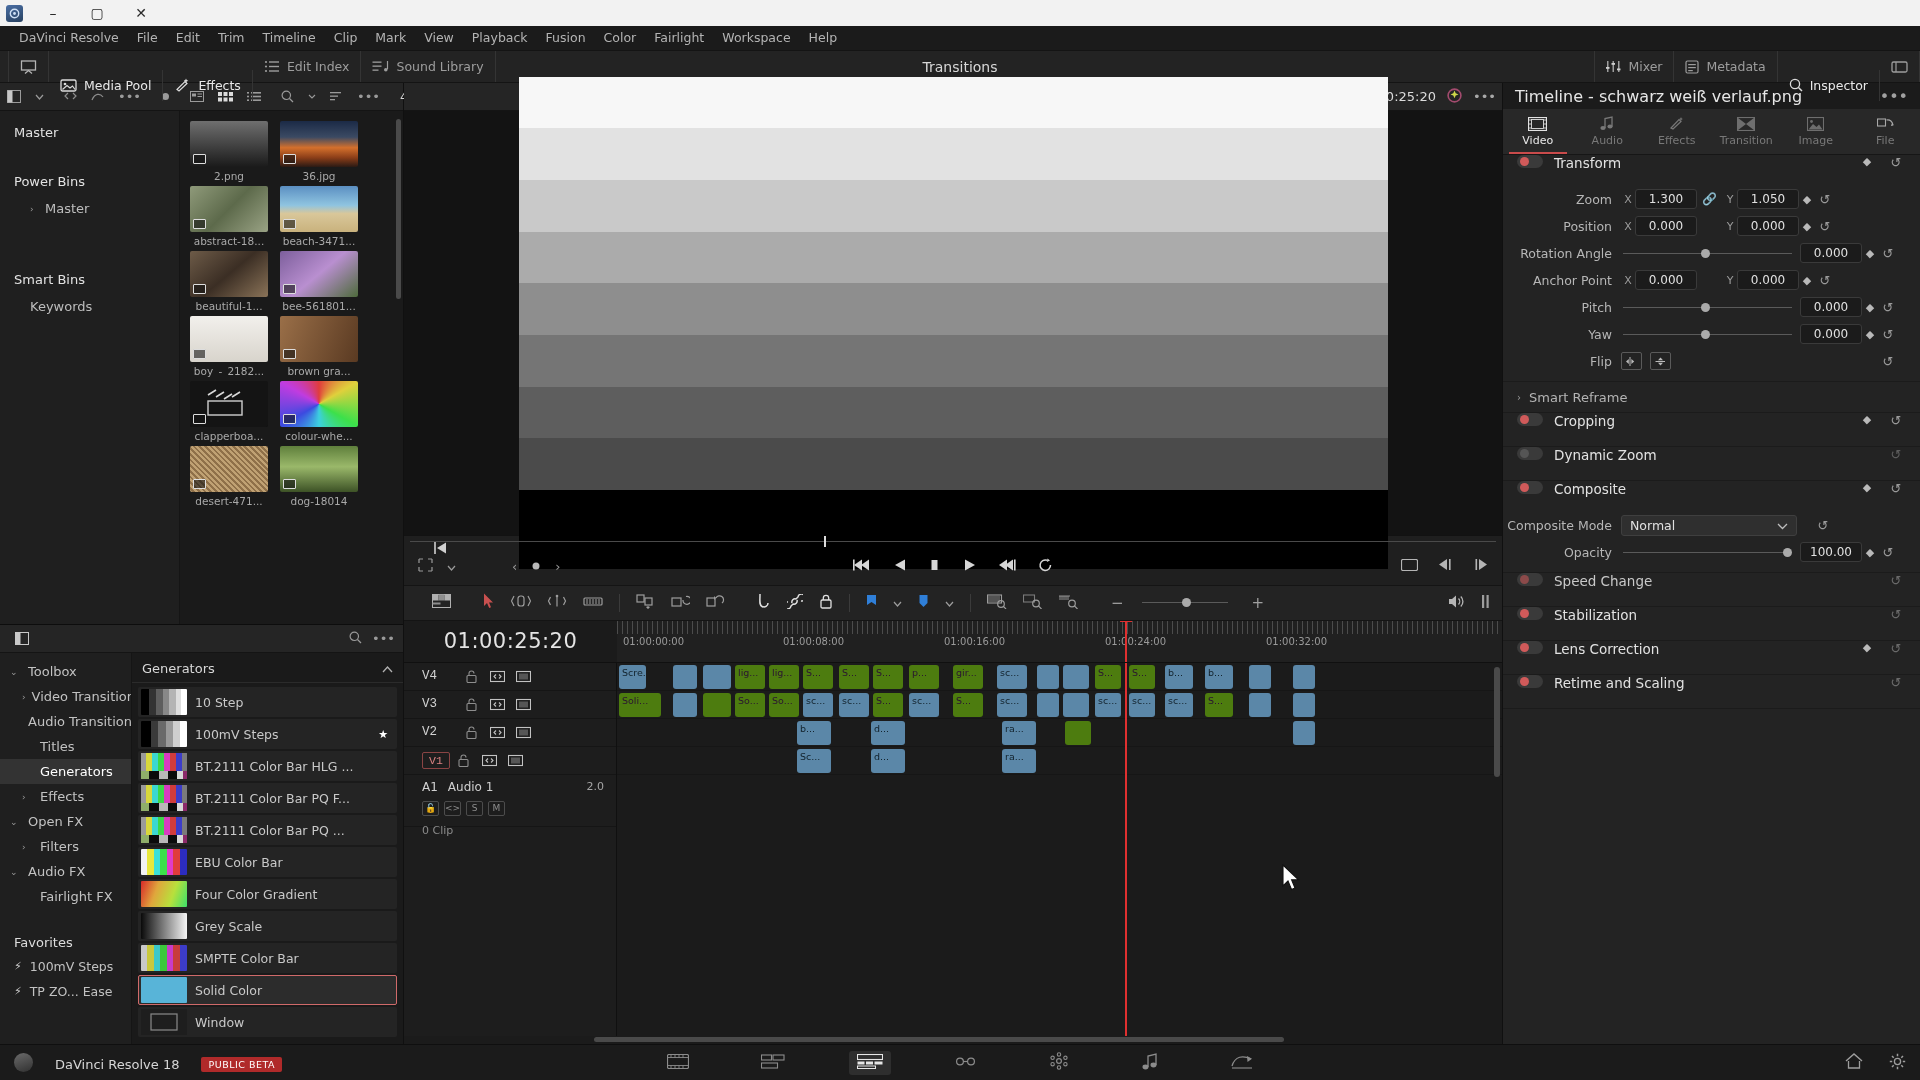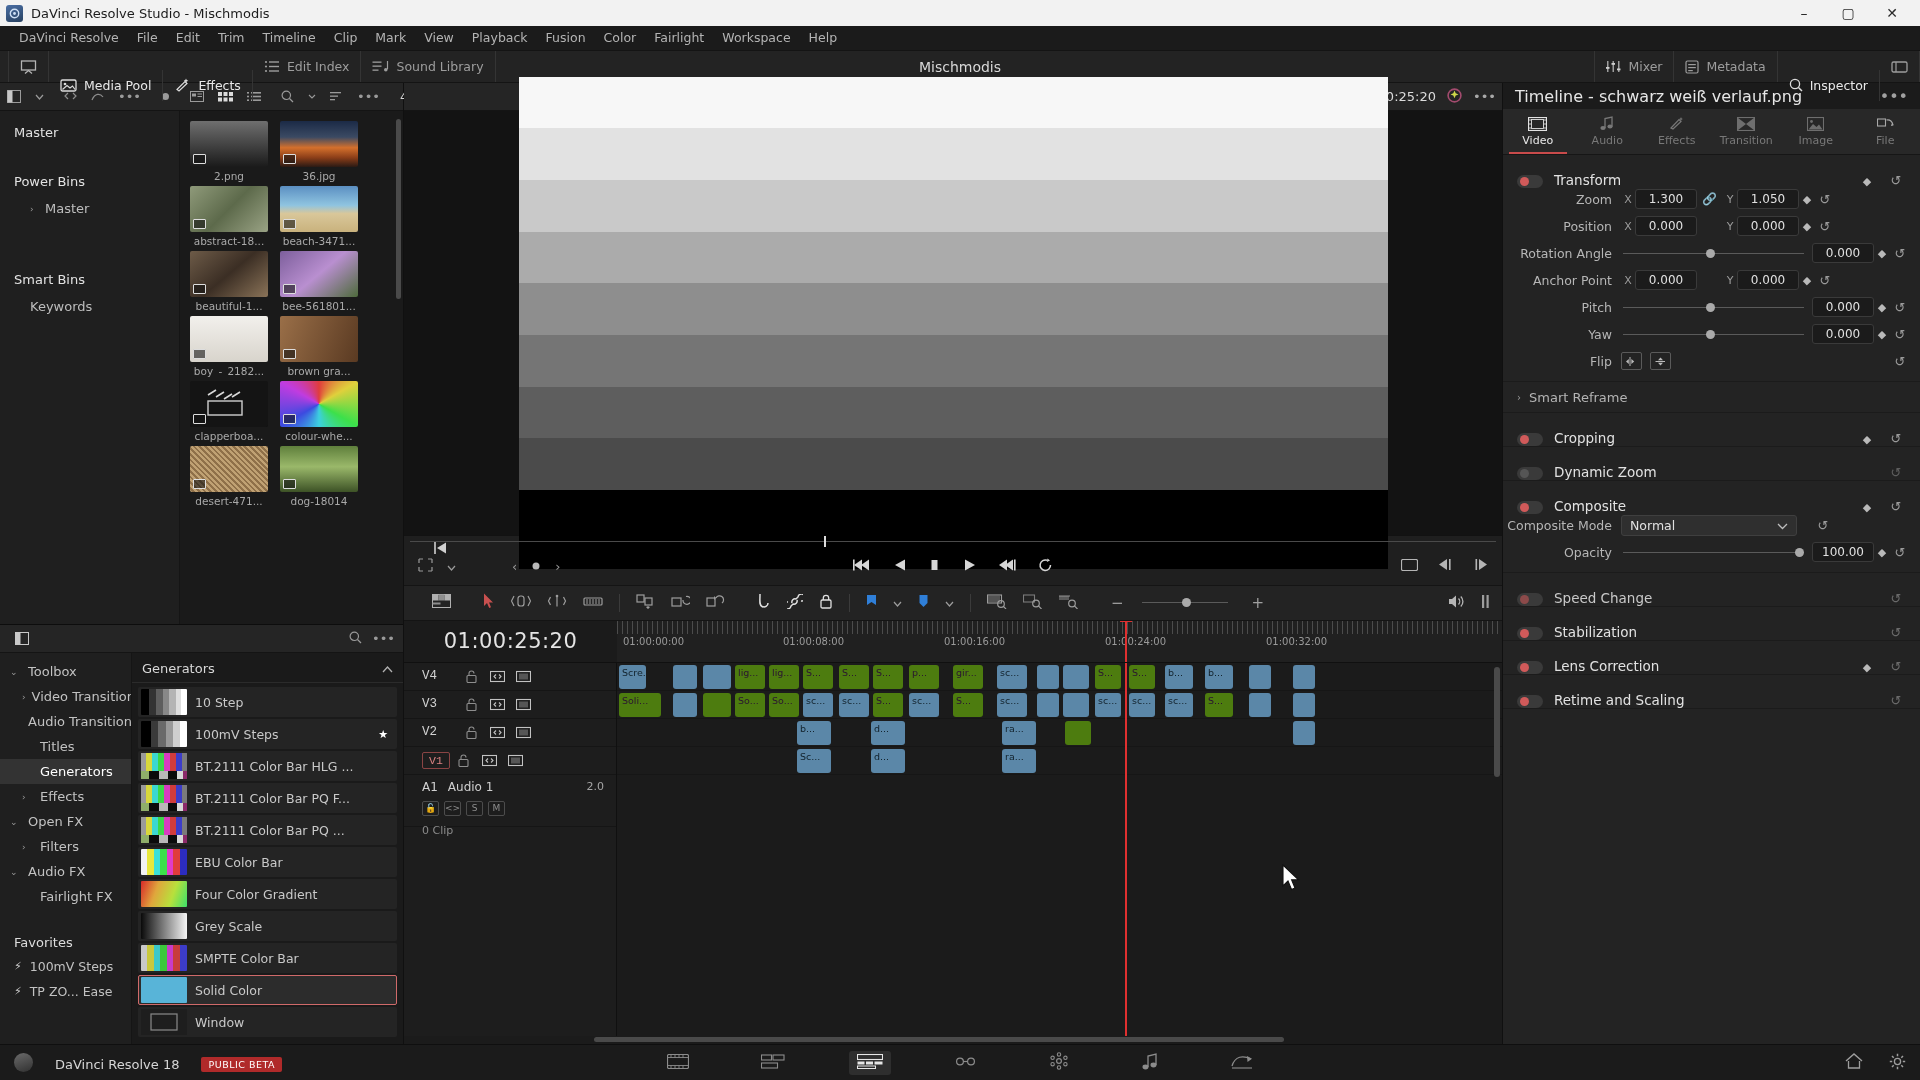--- a/index.html
+++ b/index.html
@@ -183,29 +183,29 @@
      display:flex;flex-direction:column;min-height:0;}
   .insp-title{height:26px;display:flex;align-items:center;justify-content:space-between;
      padding:0 12px;font-size:16px;color:#e6e6e6;background:#1b1b1b;flex:0 0 26px;}
   .insp-tabs{height:46px;display:flex;flex:0 0 46px;background:#282828;border-bottom:1px solid #161616;}
   .itab{flex:1;display:flex;flex-direction:column;align-items:center;justify-content:center;gap:3px;
      font-size:11px;color:#787878;position:relative;}
   .itab.active{color:#e8e8e8;}
   .itab.active:after{content:"";position:absolute;bottom:0;left:8%;right:8%;height:2px;background:#c94b4b;}
   .insp-scroll{flex:1;overflow:hidden;}
   .sect{border-bottom:1px solid #1b1b1b;}
-  .sect-hd{height:33px;display:flex;align-items:flex-end;gap:11px;padding:0 14px;}
+  .sect-hd{height:33px;display:flex;align-items:flex-start;gap:11px;padding:0 14px;}
   .dot{width:26px;height:13px;border-radius:7px;background:#3a3a3a;position:relative;flex:0 0 26px;}
   .dot i{position:absolute;left:3px;top:2px;width:9px;height:9px;border-radius:50%;background:#d05a5a;}
   .dot.off i{background:#555;}
   .sect-nm{font-size:13.5px;color:#e2e2e2;flex:1;}
   .sect-nm.dim{color:#c9c9c9;}
   .kf{color:#b9b9b9;font-size:11px;width:16px;text-align:center;}
   .rst{color:#9a9a9a;font-size:13px;width:20px;text-align:center;}
-  .prow{height:22px;display:flex;align-items:center;padding:0 10px 0 0;margin-bottom:5px;}
+  .prow{height:22px;display:flex;align-items:center;padding:0 22px 0 0;margin-bottom:5px;}
   .plab{width:118px;text-align:right;font-size:12.5px;color:#b6b6b6;padding-right:9px;}
   .axl{width:14px;font-size:11px;color:#9b9b9b;text-align:center;}
   .fld{width:62px;height:20px;background:#1b1b1b;border:1px solid #3a3a3a;border-radius:3px;
      display:flex;align-items:center;justify-content:center;font-size:12px;color:#e0e0e0;}
   .link{width:26px;text-align:center;color:#cfcfcf;font-size:12px;}
   .slider{flex:1;height:20px;display:flex;align-items:center;position:relative;margin:0 8px 0 2px;}
   .slider .bar{height:1px;background:#5a5a5a;width:100%;}
   .slider .kn{position:absolute;width:9px;height:9px;border-radius:50%;background:#aaa;}
   .sel-box{height:21px;background:#2f2f2f;border:1px solid #3f3f3f;border-radius:3px;
      display:flex;align-items:center;justify-content:space-between;padding:0 8px;
@@ -233,21 +233,20 @@
 
 <div class="app">
 
   <div class="titlebar">
     <div class="tb-icon">
       <svg width="11" height="11" viewBox="0 0 11 11">
           <circle cx="5.5" cy="5.5" r="4.2" fill="none" stroke="#cfe0f5" stroke-width="1.4"></circle>
           <circle cx="5.5" cy="5.5" r="1.4" fill="#cfe0f5"></circle>
         </svg>
     </div>
-    <div class="tb-title">DaVinci Resolve Studio - Mischmodis</div>
     <div class="tb-btns">
       <div class="tb-btn">–</div>
       <div class="tb-btn">▢</div>
       <div class="tb-btn close">✕</div>
     </div>
   </div>
 
   <div class="menubar">
     <div class="menu-item">DaVinci Resolve</div>
     <div class="menu-item">File</div>
@@ -303,21 +302,21 @@
         <svg width="17" height="14" viewBox="0 0 17 14">
             <rect x="0.5" y="1.5" width="9" height="1.3" fill="#9d9d9d"></rect>
             <rect x="0.5" y="5.5" width="9" height="1.3" fill="#9d9d9d"></rect>
             <rect x="0.5" y="9.5" width="6" height="1.3" fill="#9d9d9d"></rect>
             <path d="M15.5 1 v8.2" stroke="#9d9d9d" stroke-width="1.2"></path>
             <circle cx="13.8" cy="9.8" r="1.8" fill="#9d9d9d"></circle>
           </svg>
         <span>Sound Library</span>
       </div>
     </div>
-    <div class="tb-center">Mischmodis</div>
+    <div class="tb-center">Transitions</div>
     <div class="tool-right">
       <div class="tool-grp">
         <svg width="15" height="13" viewBox="0 0 15 13">
             <rect x="1" y="1" width="1.5" height="11" fill="#9d9d9d"></rect>
             <rect x="6.5" y="1" width="1.5" height="11" fill="#9d9d9d"></rect>
             <rect x="12" y="1" width="1.5" height="11" fill="#9d9d9d"></rect>
             <rect x="0" y="7" width="3.5" height="1.8" fill="#d0d0d0"></rect>
             <rect x="5.5" y="3" width="3.5" height="1.8" fill="#d0d0d0"></rect>
             <rect x="11" y="8.5" width="3.5" height="1.8" fill="#d0d0d0"></rect>
           </svg>

